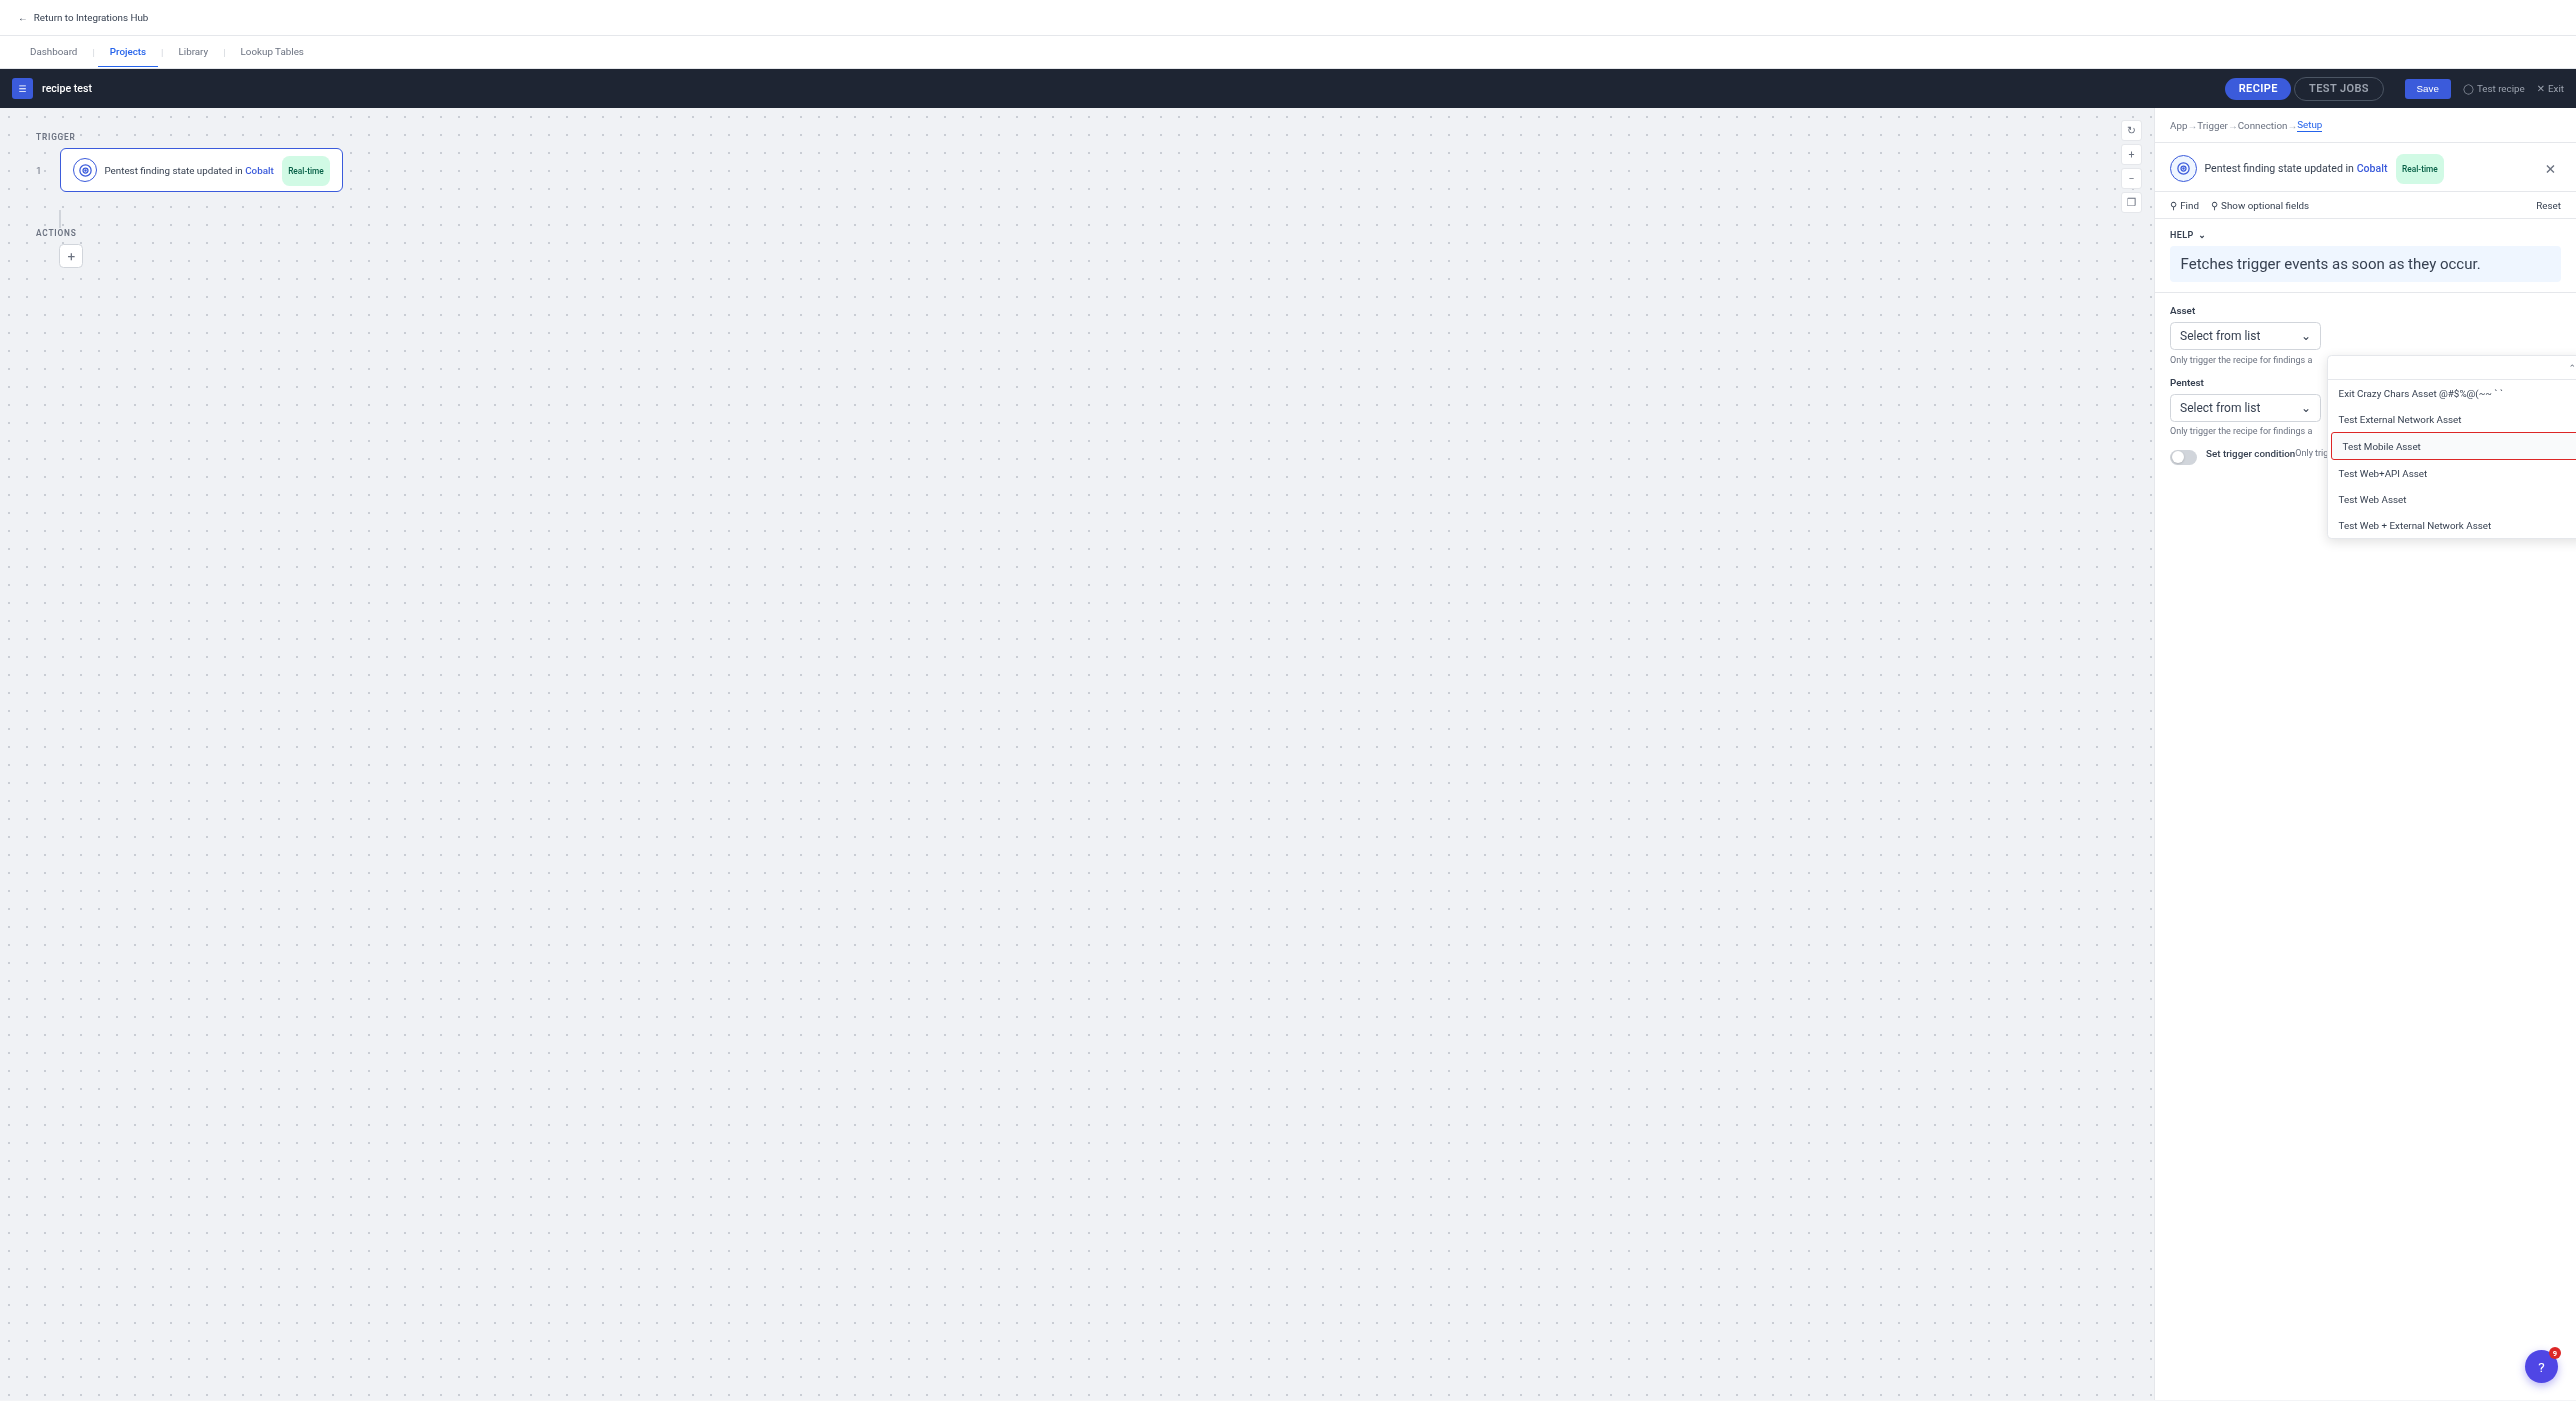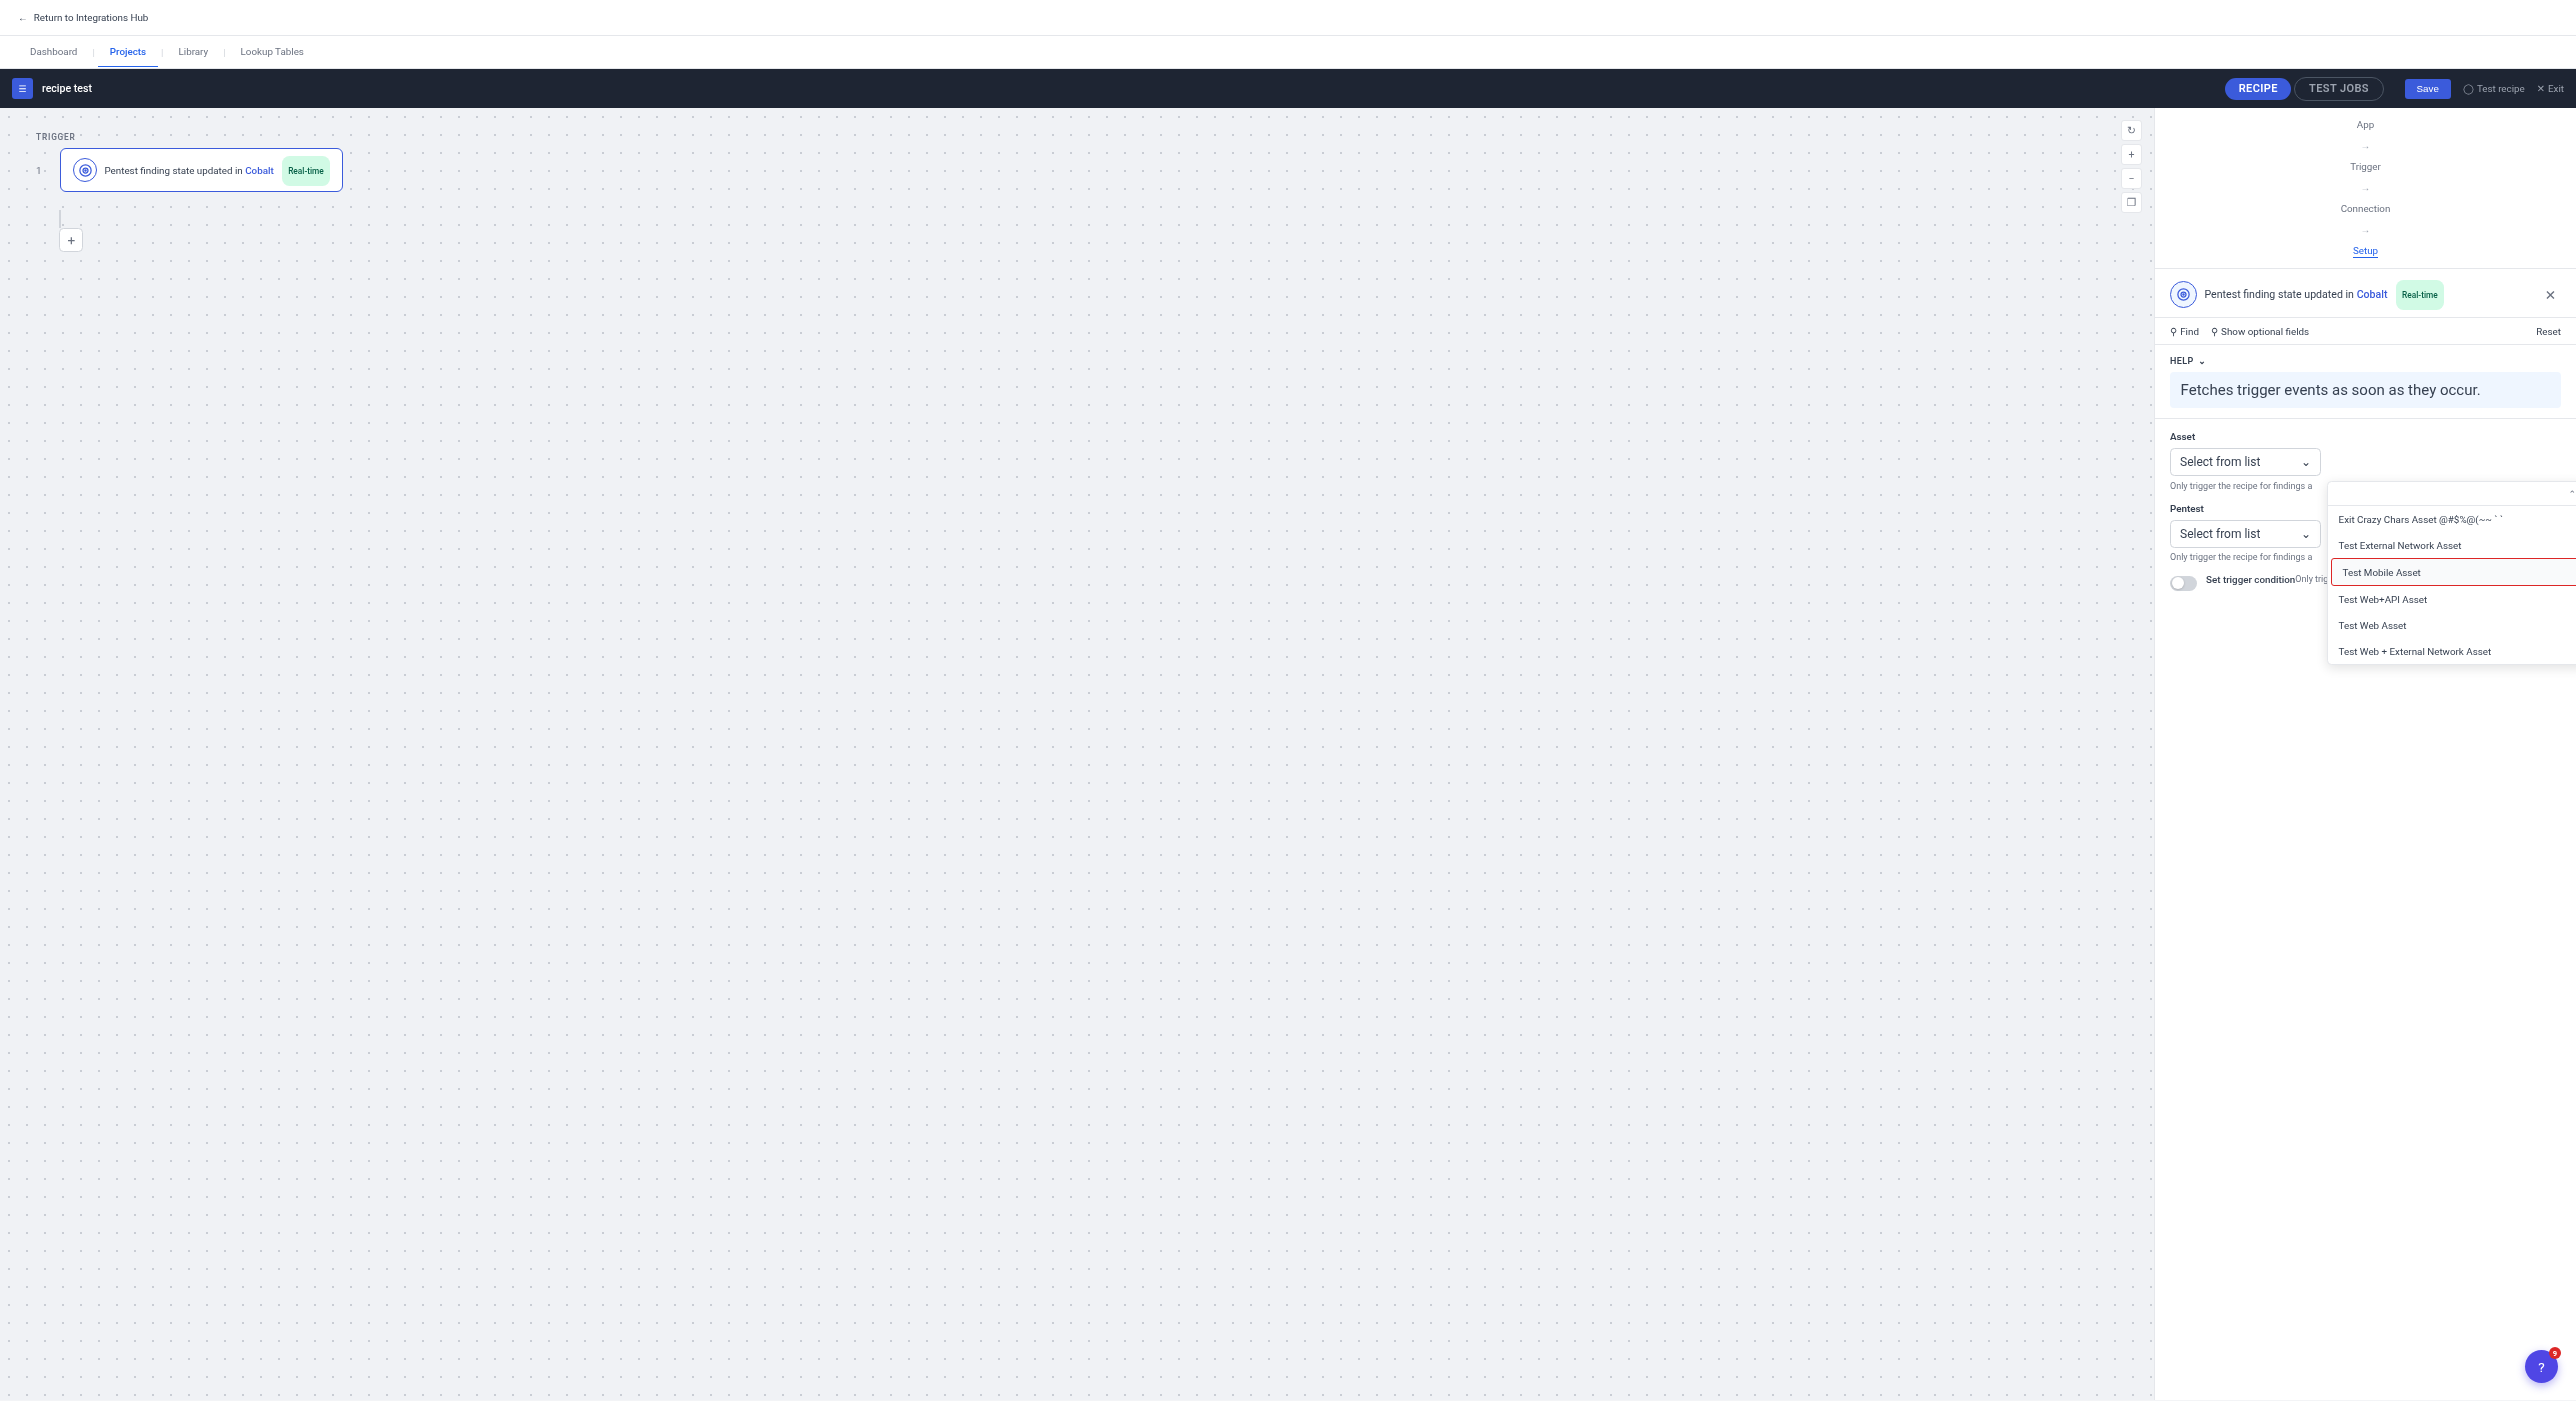--- a/index.html
+++ b/index.html
@@ -258,25 +258,24 @@
       width: 422px;
       background: #fff;
       border-left: 0.8px solid #e5e7eb;
       display: flex;
       flex-direction: column;
       overflow-y: auto;
     }
     .panel-breadcrumb {
       display: flex;
       align-items: center;
-      gap: 10px;
+      gap: 0;
       padding: 10.6px 15px;
       border-bottom: 0.8px solid #e5e7eb;
       font-size: 9.8px;
-      flex-direction: column;
     }
     .breadcrumb-item {
       color: #6b7280;
       cursor: pointer;
     }
     .breadcrumb-item.active {
       color: #2563eb;
       border-bottom: 1.5px solid #2563eb;
       padding-bottom: 1px;
     }
@@ -592,20 +591,21 @@
             </svg>
           </div>
           <span class="trigger-text">
             <span>Pentest finding state updated in</span>
             <span class="cobalt-link">Cobalt</span>
             <span class="realtime-badge" style="margin-left:6px;">Real-time</span>
           </span>
         </div>
       </div>
       <div class="connector-line"></div>
+      <div class="actions-label">ACTIONS</div>
       <div class="add-btn">+</div>
     </div>
   </div>
 
   <div class="right-panel">
 
     <div class="panel-breadcrumb">
       <span class="breadcrumb-item">App</span>
       <span class="breadcrumb-arrow">→</span>
       <span class="breadcrumb-item">Trigger</span>

